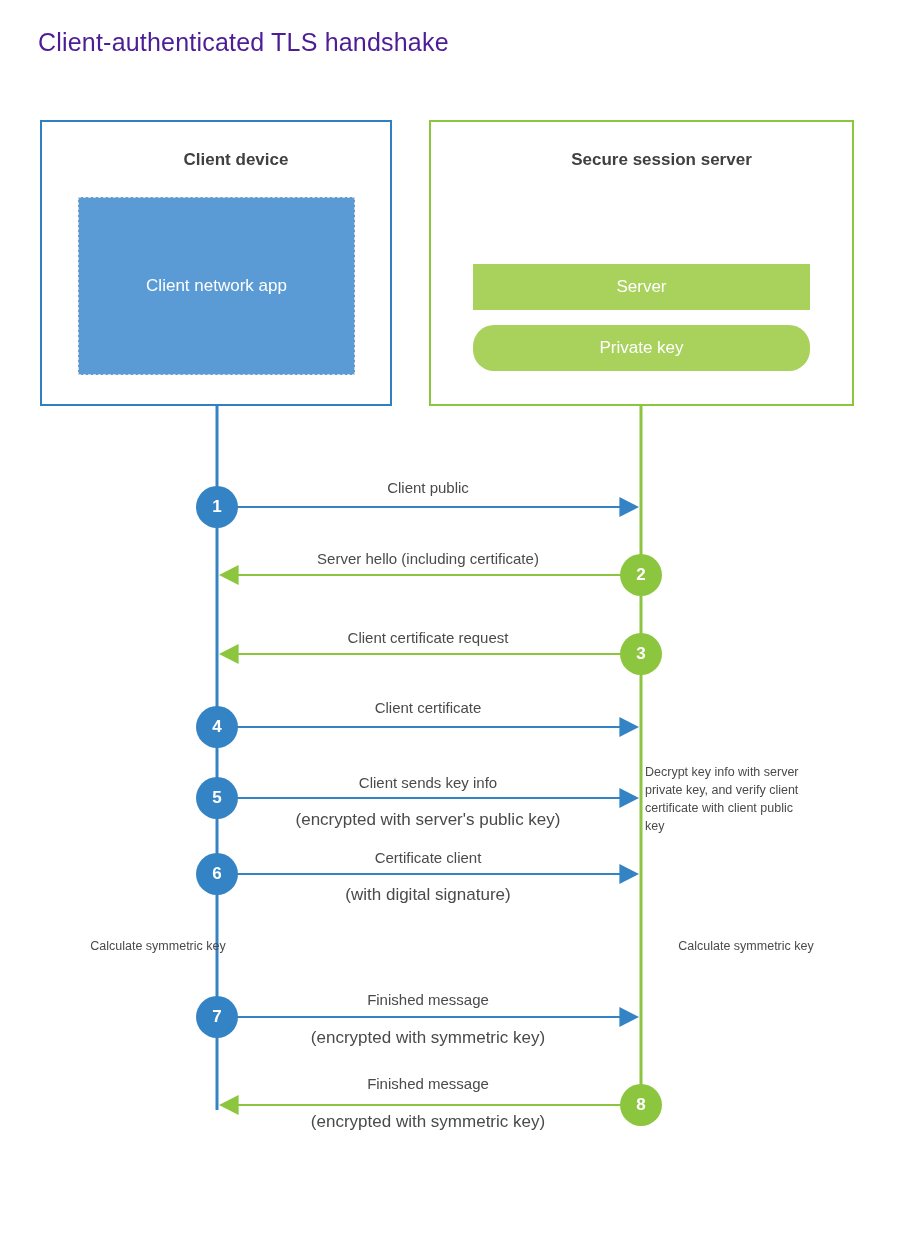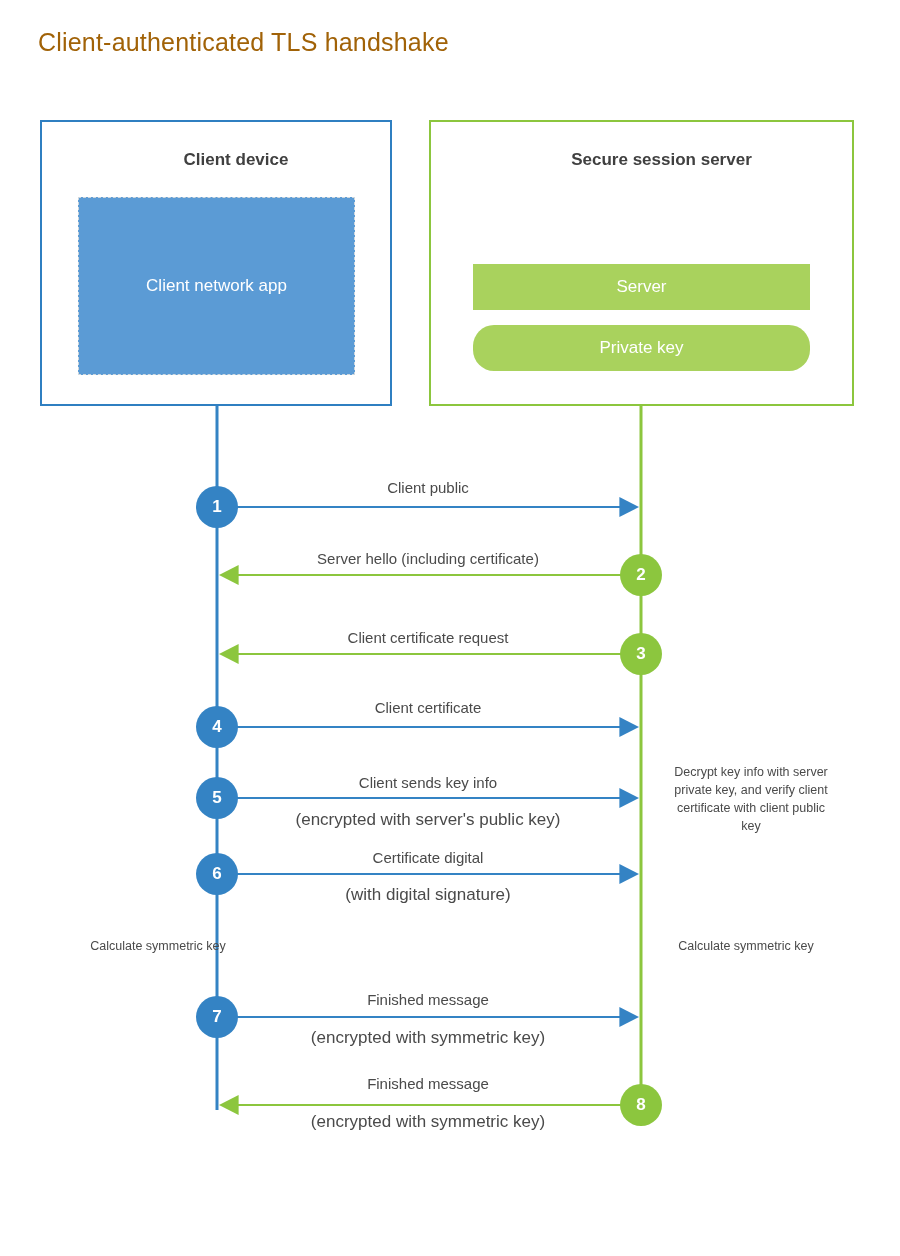--- a/index.html
+++ b/index.html
@@ -18,21 +18,21 @@
   #diagram {
     position: absolute;
     left: 0; top: 0;
     width: 900px; height: 1256px;
   }
   .title {
     position: absolute;
     left: 38px;
     top: 28px;
     font-size: 25px;
-    color: #a16207;
+    color: #4c1d95;
     font-weight: 400;
     letter-spacing: 0.2px;
   }
   
   .box {
     position: absolute;
     box-sizing: border-box;
     background: #ffffff;
   }
   .client-box {
@@ -194,26 +194,26 @@
 
   <div class="msg-label" style="left:228px; top:550px; width:400px;">Server hello (including certificate)</div>
 
   <div class="msg-label" style="left:228px; top:629px; width:400px;">Client certificate request</div>
 
   <div class="msg-label" style="left:228px; top:699px; width:400px;">Client certificate</div>
 
   <div class="msg-label" style="left:228px; top:774px; width:400px;">Client sends key info</div>
   <div class="msg-sub" style="left:228px; top:810px; width:400px;">(encrypted with server's public key)</div>
 
-  <div class="msg-label" style="left:228px; top:849px; width:400px;">Certificate digital</div>
+  <div class="msg-label" style="left:228px; top:849px; width:400px;">Certificate client</div>
   <div class="msg-sub" style="left:228px; top:885px; width:400px;">(with digital signature)</div>
 
   <div class="msg-label" style="left:228px; top:991px; width:400px;">Finished message</div>
   <div class="msg-sub" style="left:228px; top:1028px; width:400px;">(encrypted with symmetric key)</div>
 
   <div class="msg-label" style="left:228px; top:1075px; width:400px;">Finished message</div>
   <div class="msg-sub" style="left:228px; top:1112px; width:400px;">(encrypted with symmetric key)</div>
 
-  <div class="note" style="left:666px; top:763px; width:170px;text-align:center;">Decrypt key info with server private key, and verify client certificate with client public key</div>
+  <div class="note" style="left:645px; top:763px; width:170px;">Decrypt key info with server private key, and verify client certificate with client public key</div>
   <div class="note note-center" style="left:78px; top:937px; width:160px;">Calculate symmetric key</div>
   <div class="note note-center" style="left:666px; top:937px; width:160px;">Calculate symmetric key</div>
 
 </div>
 
 </body></html>

